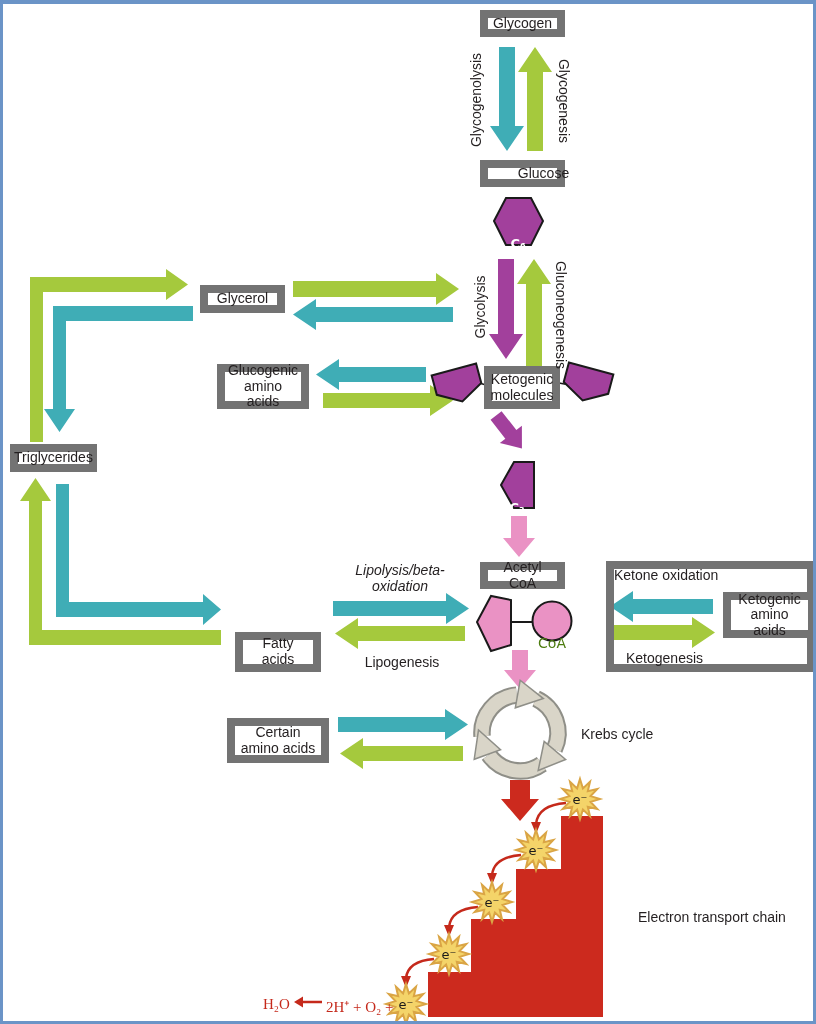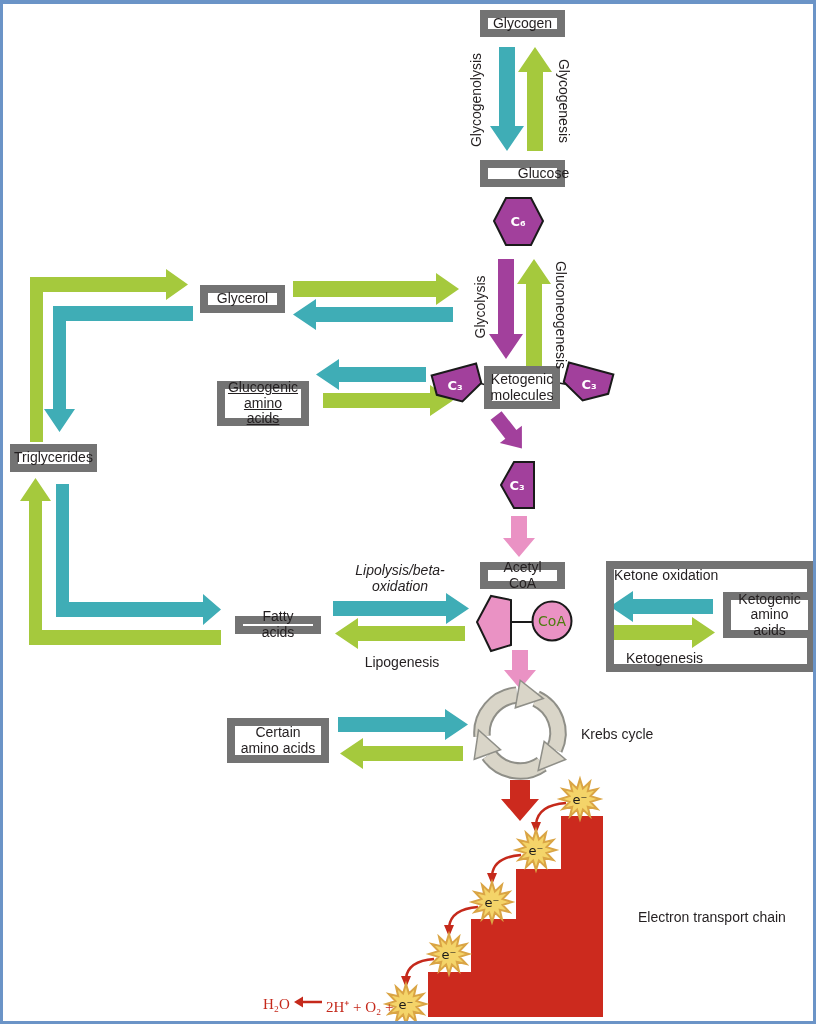--- a/index.html
+++ b/index.html
@@ -14,21 +14,21 @@
     display:flex;align-items:center;justify-content:center;text-align:center;
     font-size:14px;line-height:1.12;padding:1px 3px;
   }
   .lbl{position:absolute;font-size:14px;line-height:1.15;text-align:center;}
   .ctr{transform:translate(-50%,-50%);}
   .rotccw{transform:translate(-50%,-50%) rotate(-90deg);white-space:nowrap;}
   .rotcw{transform:translate(-50%,-50%) rotate(90deg);white-space:nowrap;}
   .nowrap{white-space:nowrap;}
   .mol{
     position:absolute;transform:translate(-50%,-50%);color:#ffffff;font-weight:bold;
-    font-size:13px;font-family:"DejaVu Sans",sans-serif;white-space:nowrap;
+    font-size:13px;font-family:"DejaVu Sans",sans-serif;white-space:nowrap;margin-top:22px;
   }
   .mol.dark{color:#4d7c0f;font-weight:normal;font-size:14px;}
   .electron{
     position:absolute;transform:translate(-50%,-50%);color:#1a1a1a;font-size:13px;
     font-family:"DejaVu Sans",sans-serif;white-space:nowrap;
   }
   #formula{
     position:absolute;left:260px;top:992px;display:flex;align-items:flex-start;gap:4px;
     color:#c5291b;font-size:15px;font-family:Liberation Serif, serif;white-space:nowrap;
   }
@@ -126,33 +126,33 @@
 
   <div class="box" style="left:477px;top:6px;width:85px;height:27px;">
       <span>Glycogen</span>
     </div>
   <div class="box" style="left:477px;top:156px;width:85px;height:27px;padding-left:45px;">
       <span>Glucose</span>
     </div>
   <div class="box" style="left:197px;top:281px;width:85px;height:28px;">
       <span>Glycerol</span>
     </div>
-  <div class="box" style="left:214px;top:377px;width:92px;height:45px;text-decoration:underline;">
+  <div class="box" style="left:214px;top:360px;width:92px;height:45px;">
       <span>Glucogenic amino acids</span>
     </div>
   <div class="box" style="left:7px;top:440px;width:87px;height:28px;">
       <span>Triglycerides</span>
     </div>
   <div class="box" style="left:481px;top:362px;width:76px;height:43px;">
       <span>Ketogenic molecules</span>
     </div>
   <div class="box" style="left:477px;top:558px;width:85px;height:27px;">
       <span>Acetyl CoA</span>
     </div>
-  <div class="box" style="left:232px;top:612px;width:86px;height:18px;">
+  <div class="box" style="left:232px;top:628px;width:86px;height:40px;">
       <span>Fatty acids</span>
     </div>
   <div class="box" style="left:224px;top:714px;width:102px;height:45px;">
       <span>Certain amino acids</span>
     </div>
 
   <div class="box" style="left:603px;top:557px;width:209px;height:111px;background:transparent;"></div>
   <div class="lbl nowrap" style="left:611px;top:563px;text-align:left;">Ketone oxidation</div>
   <div class="lbl nowrap" style="left:623px;top:646px;text-align:left;">Ketogenesis</div>
   <div class="box" style="left:720px;top:588px;width:93px;height:46px;">

